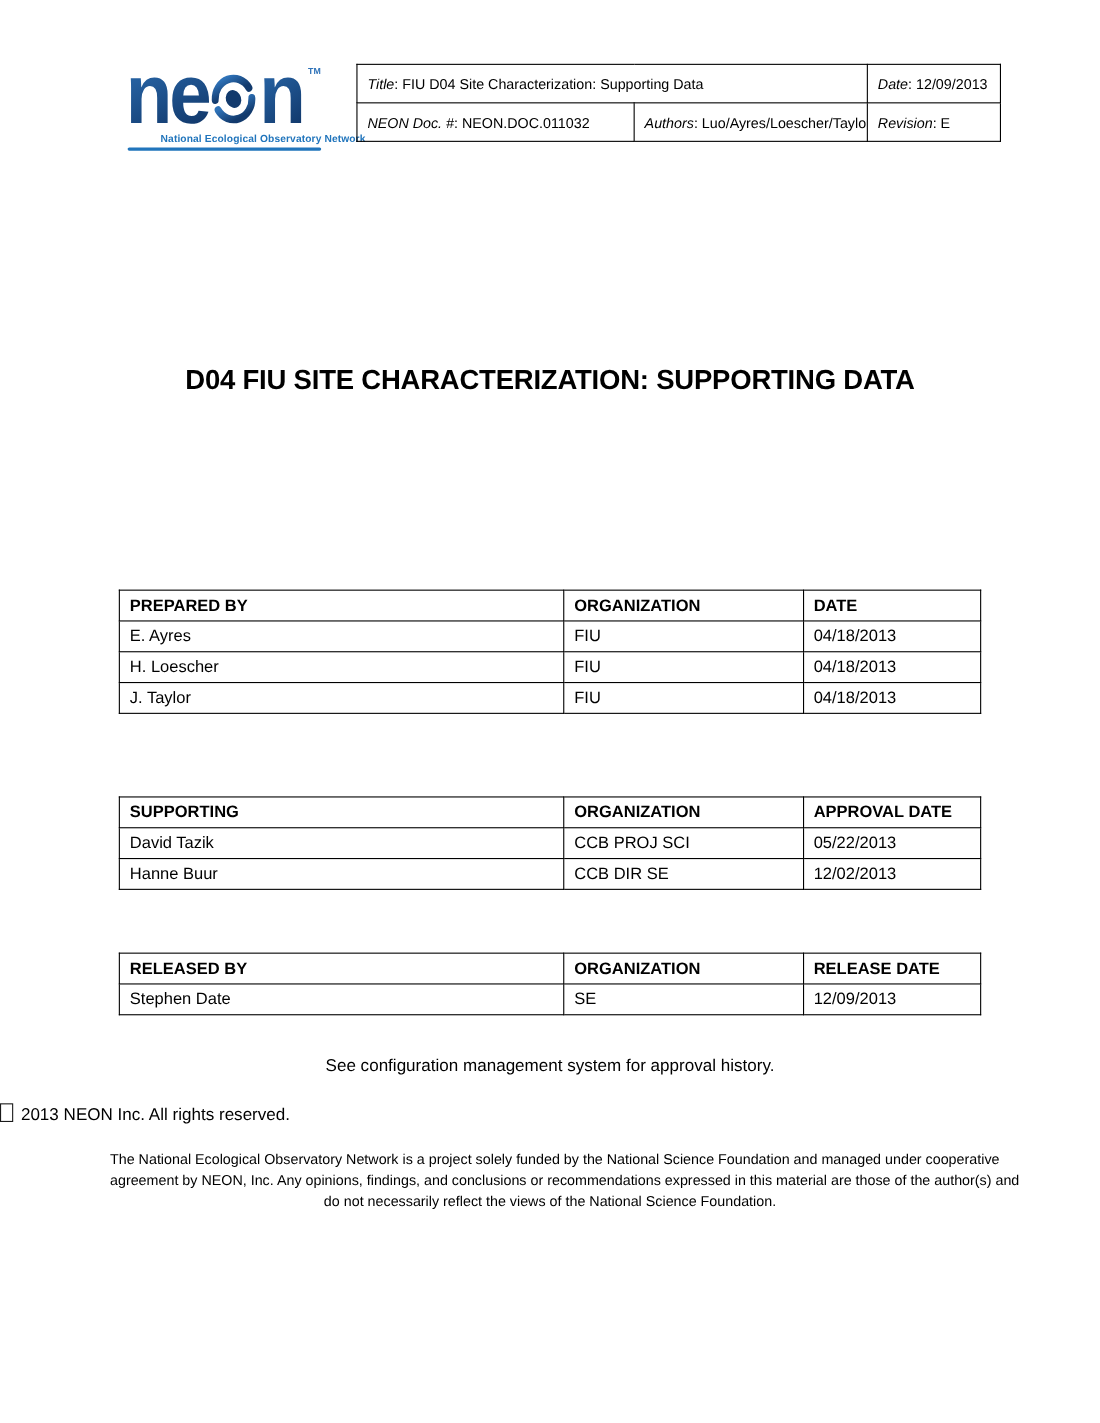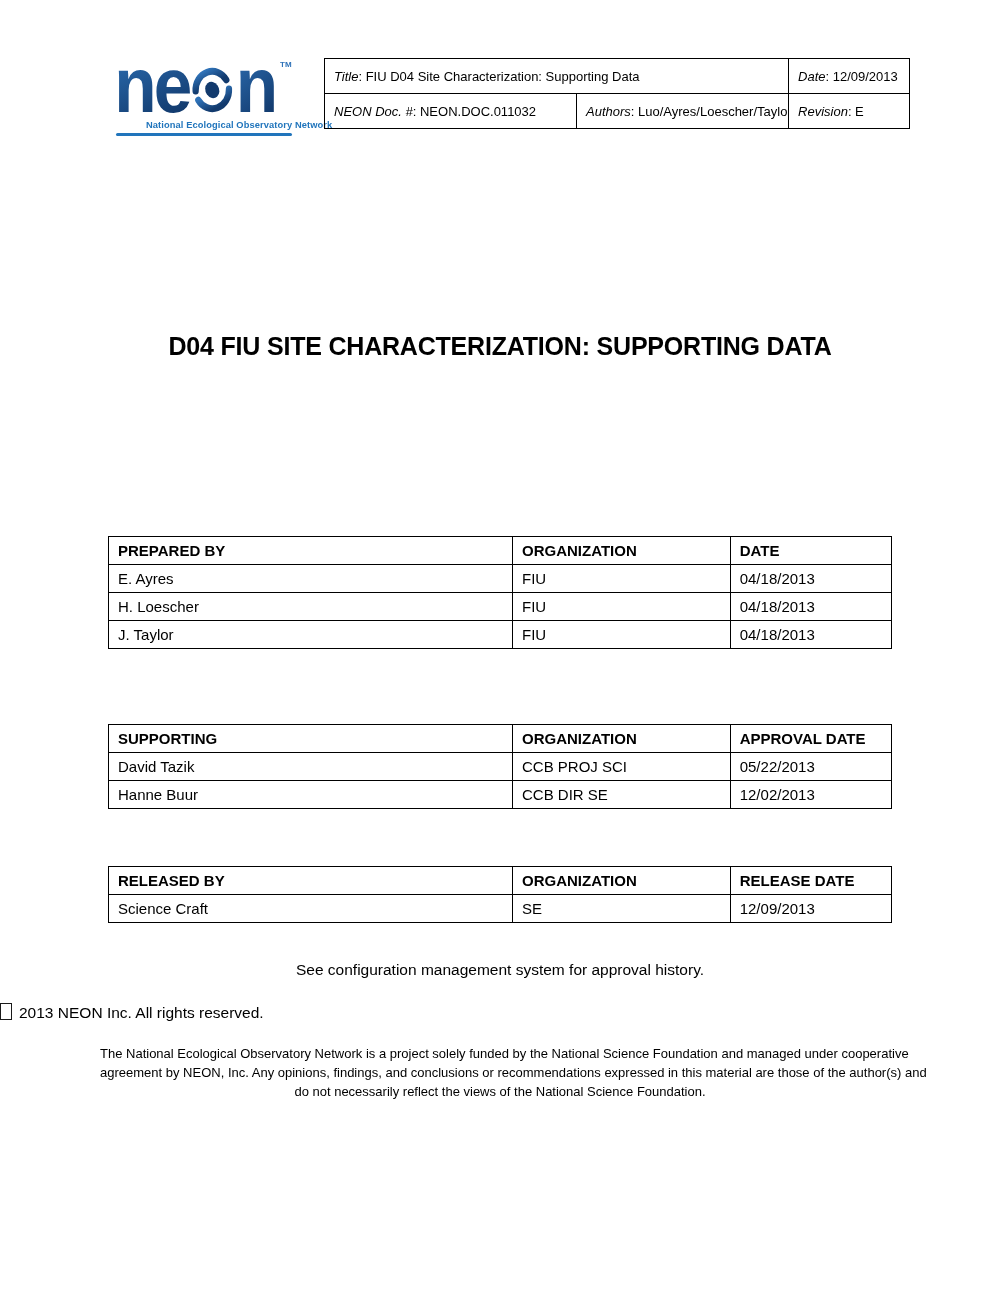--- a/index.html
+++ b/index.html
@@ -184,21 +184,21 @@
       </colgroup>
     <thead>
         <tr>
           <th>RELEASED BY</th>
           <th>ORGANIZATION</th>
           <th>RELEASE DATE</th>
         </tr>
       </thead>
     <tbody>
         <tr>
-          <td>Science Craft</td>
+          <td>Stephen Date</td>
           <td>SE</td>
           <td>12/09/2013</td>
         </tr>
       </tbody>
   </table>
 </div>
 
 <div class="abs config-note">See configuration management system for approval history.</div>
 
 <div class="abs copyright">

